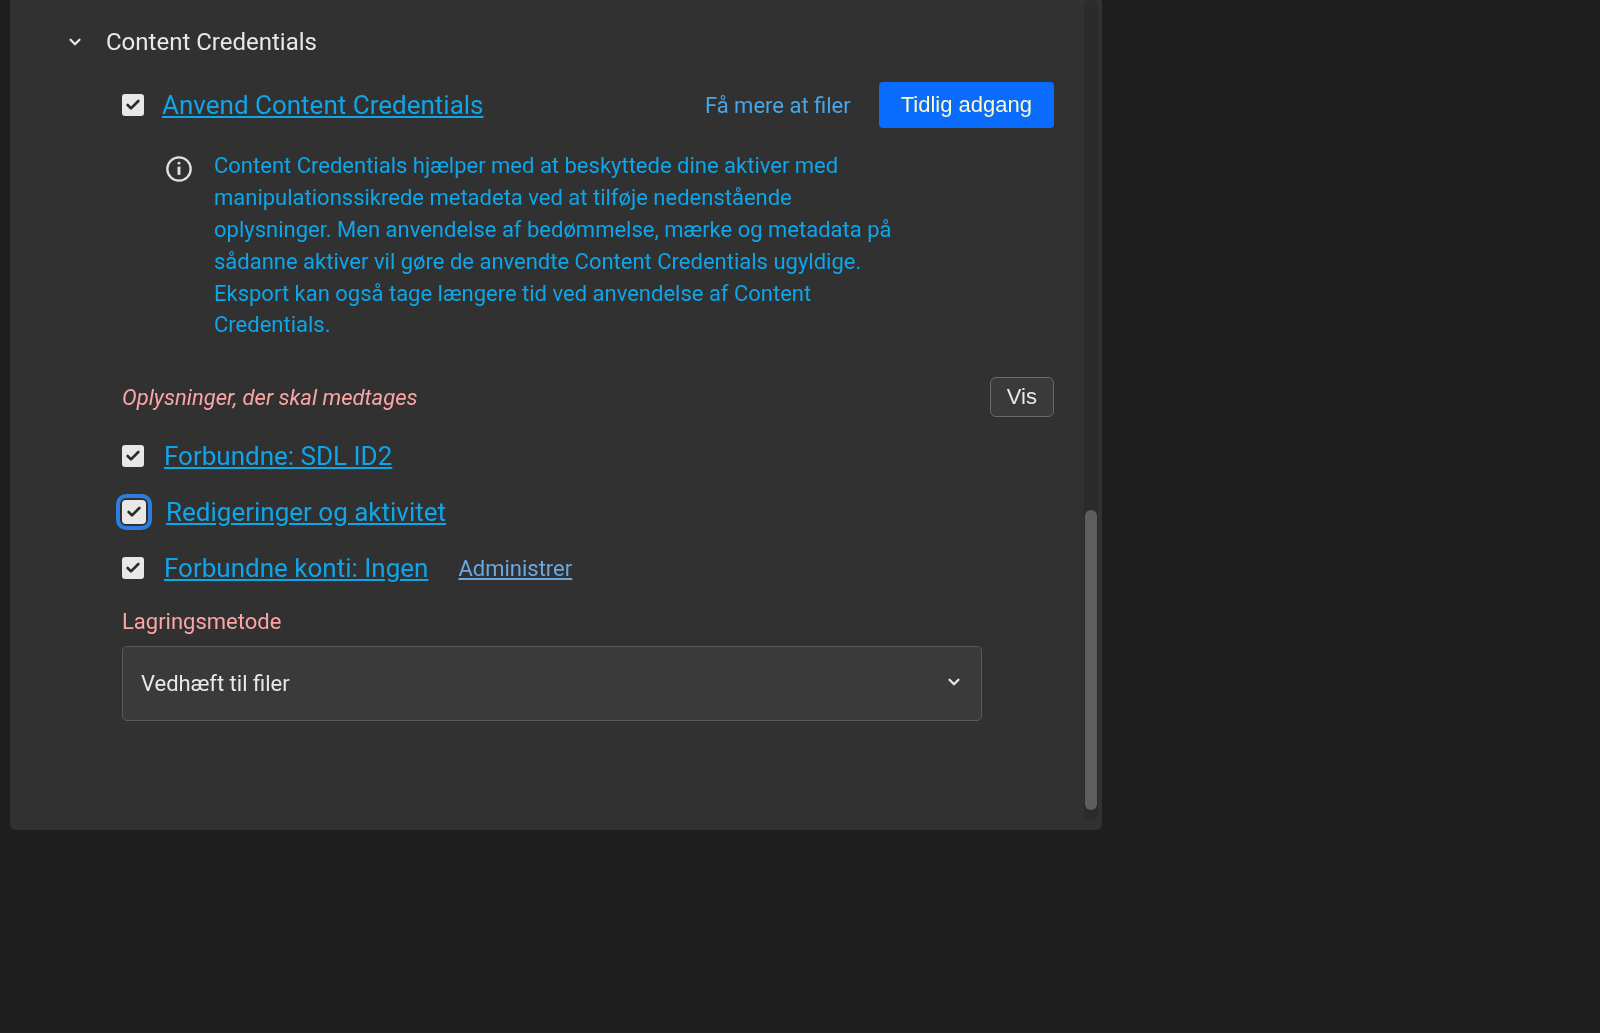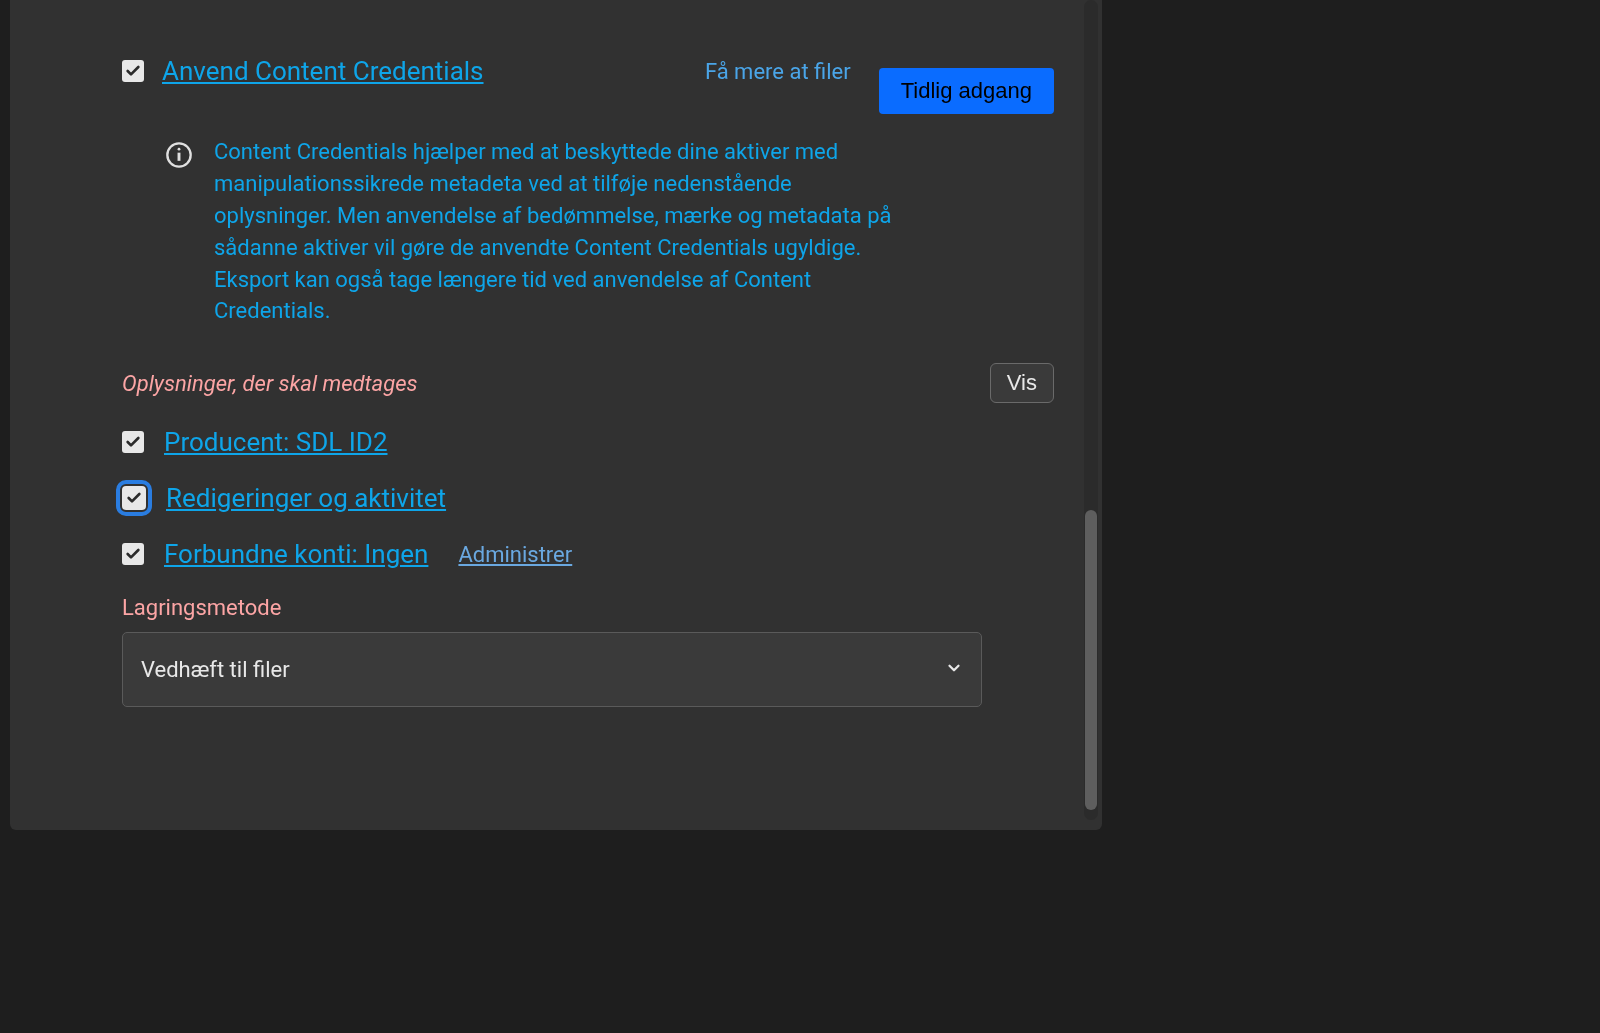--- a/index.html
+++ b/index.html
@@ -57,27 +57,26 @@
       border-radius: 4px;
       width: 24px; height: 24px;
     }
     .learn-link {
       color: #4aa5e8;
       cursor: pointer;
       font-size: 22px;
     }
     .badge-btn {
       background: #0a6cff;
-      color: #000000;
+      color: #fef9c3;
       border: none;
       padding: 10px 22px;
       border-radius: 4px;
       font-size: 22px;
       cursor: pointer;
-      margin-top: 40px;
     }
     .sm-btn {
       background: #3a3a3a;
       color: #e8e8e8;
       border: 1px solid #6a6a6a;
       padding: 6px 16px;
       border-radius: 6px;
       font-size: 22px;
       cursor: pointer;
     }
@@ -148,20 +147,28 @@
       border-radius: 6px;
       top: 510px;
       height: 300px;
     }
   </style>
 </head>
 <body>
 
 <div class="panel">
 
+  <div class="section-header">
+    <span class="chev">
+      <svg width="18" height="18" viewBox="0 0 24 24" fill="none" stroke="#e8e8e8" stroke-width="3" stroke-linecap="round" stroke-linejoin="round">
+          <polyline points="6 9 12 15 18 9"></polyline>
+        </svg>
+    </span>
+    <span class="section-title">Content Credentials</span>
+  </div>
 
   <div class="indent1">
 
     <div class="apply-row">
       <div class="apply-left">
         <span class="checkbox">
           <svg width="16" height="16" viewBox="0 0 24 24" fill="none" stroke="#2b2b2b" stroke-width="4" stroke-linecap="round" stroke-linejoin="round">
               <polyline points="20 6 9 17 4 12"></polyline>
             </svg>
         </span>
@@ -188,21 +195,21 @@
       <span class="sub-header">Oplysninger, der skal medtages</span>
       <button class="sm-btn">Vis</button>
     </div>
 
     <div class="opt-row">
       <span class="checkbox">
         <svg width="16" height="16" viewBox="0 0 24 24" fill="none" stroke="#2b2b2b" stroke-width="4" stroke-linecap="round" stroke-linejoin="round">
             <polyline points="20 6 9 17 4 12"></polyline>
           </svg>
       </span>
-      <span class="opt-label">Producent: SDL ID2</span>
+      <span class="opt-label">Forbundne: SDL ID2</span>
     </div>
 
     <div class="opt-row">
       <span class="checkbox focused">
         <svg width="16" height="16" viewBox="0 0 24 24" fill="none" stroke="#2b2b2b" stroke-width="4" stroke-linecap="round" stroke-linejoin="round">
             <polyline points="20 6 9 17 4 12"></polyline>
           </svg>
       </span>
       <span class="opt-label">Redigeringer og aktivitet</span>
     </div>

